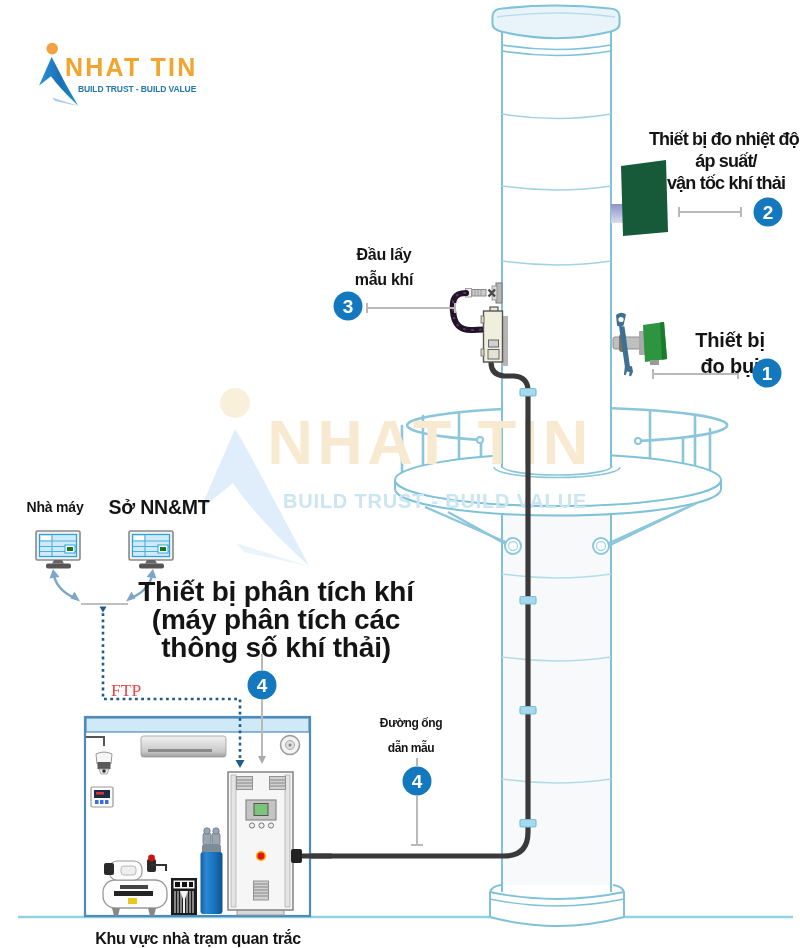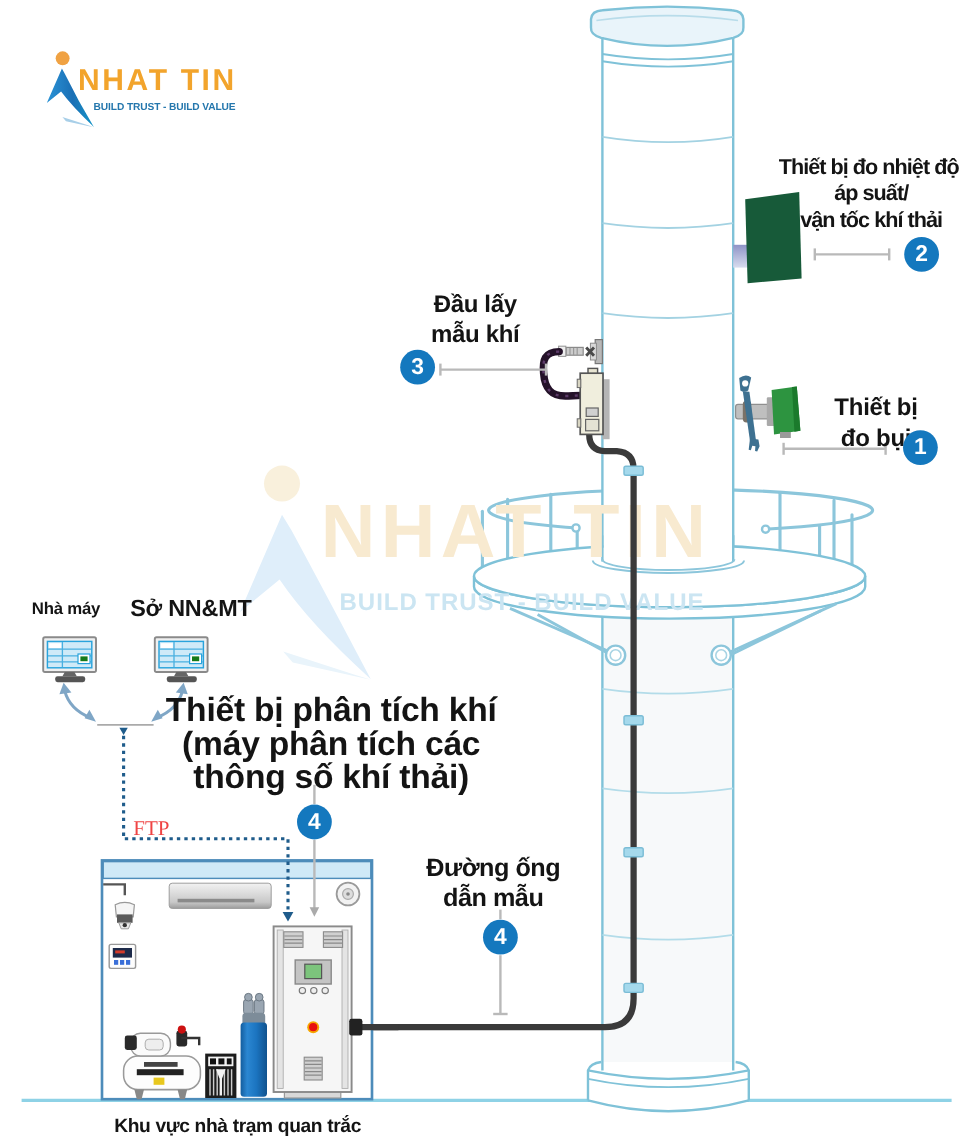--- a/index.html
+++ b/index.html
@@ -316,25 +316,25 @@
       </defs>
   <path d="M13.6,17 L1,45.8 L12.9,36.2 Q22,48.5 40.2,65.8 Q27,44 16,21.5 Z" fill="url(#arr)"></path>
   <path d="M14,57.6 L35.4,64.3 L40,66 L17,61 Z" fill="#a8cfe8"></path>
 </svg>
 <div style="position:absolute;left:27px;top:12.5px;font-size:25px;font-weight:bold;color:#f2a42c;letter-spacing:2.2px;white-space:nowrap;">NHAT TIN</div>
 <div style="position:absolute;left:40px;top:44px;font-size:8.5px;font-weight:bold;color:#2577ad;letter-spacing:-0.1px;white-space:nowrap;">BUILD TRUST - BUILD VALUE</div>
 </div>
 
 <div class="lbl" style="left:726px;top:128px;font-size:18px;line-height:22px;letter-spacing:-0.8px;">Thiết bị đo nhiệt độ,<br>áp suất/<br>vận tốc khí thải</div>
 <div class="lbl" style="left:706px;top:328px;font-size:20px;letter-spacing:-0.2px;line-height:25.5px;margin-left:24px;">Thiết bị<br>đo bụi</div>
-<div class="lbl" style="left:396px;top:242px;font-size:20px;letter-spacing:-0.3px;">Đầu lấy<br>mẫu khí</div>
+<div class="lbl" style="left:384px;top:242px;font-size:16px;letter-spacing:-0.3px;">Đầu lấy<br>mẫu khí</div>
 <div class="lbl" style="left:55px;top:495px;font-size:14px;letter-spacing:-0.2px;">Nhà máy</div>
 <div class="lbl" style="left:159px;top:495px;font-size:19.5px;letter-spacing:-0.2px;">Sở NN&amp;MT</div>
 <div class="lbl" style="left:276px;top:578px;line-height:28px;font-size:28px;letter-spacing:-0.2px;">Thiết bị phân tích khí<br>(máy phân tích các<br>thông số khí thải)</div>
-<div class="lbl" style="left:411px;top:711px;font-size:21px;letter-spacing:-0.4px;">Đường ống<br>dẫn mẫu</div>
+<div class="lbl" style="left:411px;top:711px;font-size:12px;letter-spacing:-0.4px;">Đường ống<br>dẫn mẫu</div>
 <div class="lbl" style="left:198px;top:926px;font-size:16px;letter-spacing:-0.3px;">Khu vực nhà trạm quan trắc</div>
 <div style="position:absolute;left:111px;top:680px;font-family:'Liberation Serif',serif;font-size:17.5px;color:#ef4444;">FTP</div>
 
 <div class="num" style="left:767px;top:373px;">1</div>
 <div class="num" style="left:768px;top:212px;">2</div>
 <div class="num" style="left:348px;top:306px;">3</div>
 <div class="num" style="left:262px;top:685px;">4</div>
 <div class="num" style="left:417px;top:781px;">4</div>
 
 </body></html>

